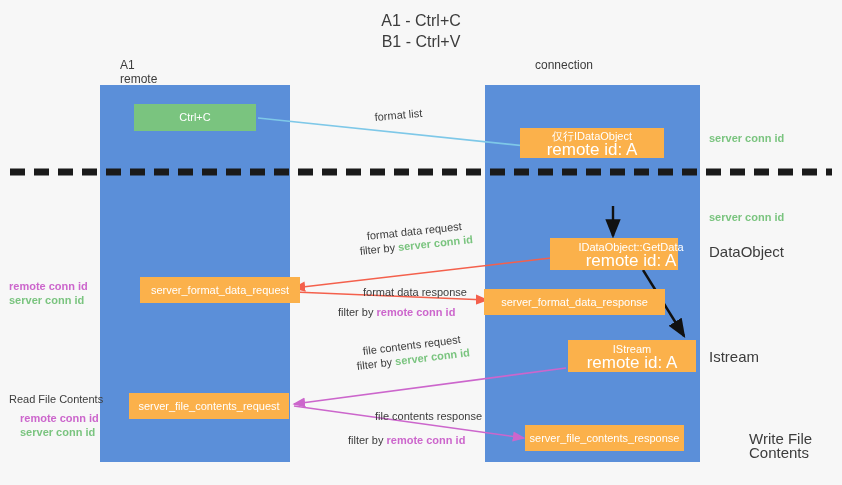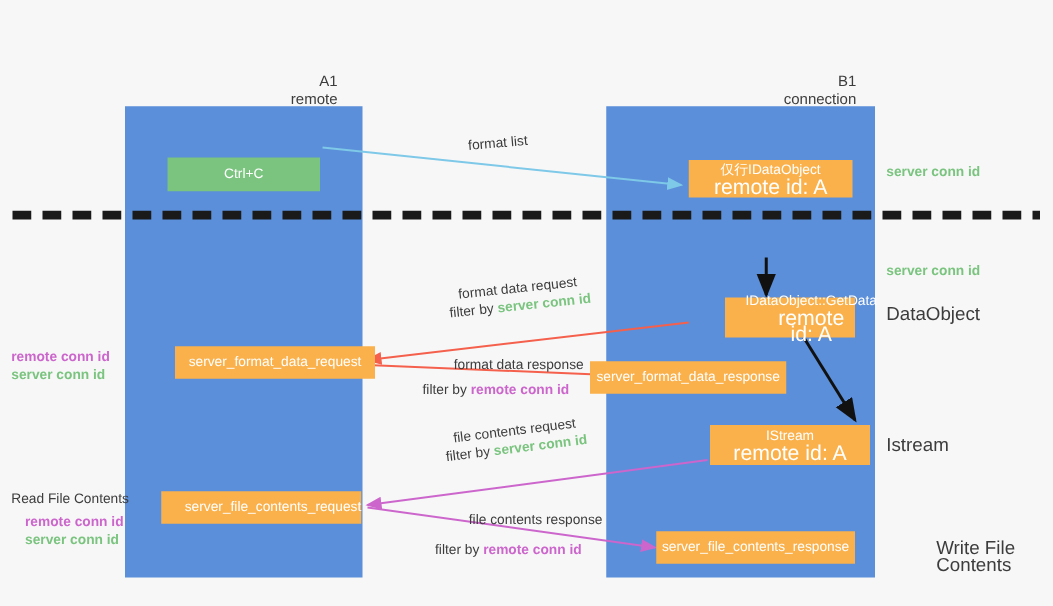--- a/index.html
+++ b/index.html
@@ -11,33 +11,33 @@
     overflow:hidden;
   }
   #stage{position:relative;width:842px;height:485px;}
 
   
   .title{
     position:absolute;left:0;right:0;top:10px;
     text-align:center;font-size:16px;line-height:21px;color:#3c3c3c;
   }
   .col-head{
-    position:absolute;text-align:right;font-size:12px;line-height:14px;color:#3c3c3c;
+    position:absolute;text-align:left;font-size:12px;line-height:14px;color:#3c3c3c;
   }
 
   
   .lane{position:absolute;background:#5b8fd9;}
 
   
   .box{
     position:absolute;box-sizing:border-box;
     display:flex;flex-direction:column;align-items:center;justify-content:center;
     color:#ffffff;font-size:11px;line-height:13px;text-align:center;
   }
-  .box.green{background:#7ac47f;margin-top:22px;}
+  .box.green{background:#7ac47f;}
   .box.orange{background:#fbb14b;}
   .box .l2{font-size:17px;}
 
   
   .lbl{position:absolute;font-size:11px;line-height:14px;}
   .lbl.green{color:#7ac47f;font-weight:bold;}
   .lbl.magenta{color:#cc66cc;font-weight:bold;}
   .lbl.dark{color:#3c3c3c;}
   .lbl.right{font-size:15px;color:#3c3c3c;}
 
@@ -47,27 +47,30 @@
   .anno .m{color:#cc66cc;font-weight:bold;}
 
   
   svg.overlay{position:absolute;left:0;top:0;width:842px;height:485px;pointer-events:none;}
 </style>
 </head>
 <body>
 
 <div id="stage">
 
+  <div class="title">
+    <div>A1 - Ctrl+C</div>
+    <div>B1 - Ctrl+V</div>
+  </div>
 
   <div class="col-head" style="left:120px;top:58px;width:150px;">
     <div>A1</div>
     <div>remote</div>
   </div>
   <div class="col-head" style="left:535px;top:58px;width:150px;">
-    <div>B1</div>
     <div>connection</div>
   </div>
 
   <div class="lane" style="left:100px;top:85px;width:190px;height:377px;"></div>
   <div class="lane" style="left:485px;top:85px;width:215px;height:377px;"></div>
 
   <svg class="overlay" viewBox="0 0 842 485">
     <defs>
       <marker id="ar-blue" markerWidth="9" markerHeight="9" refX="7" refY="3.2" orient="auto">
         <path d="M0,0 L8,3.2 L0,6.4 z" fill="#7ec8e8"></path>
@@ -97,45 +100,45 @@
 
     <line x1="566" y1="368" x2="294" y2="404" stroke="#cc66cc" stroke-width="1.6" marker-end="url(#ar-mag)"></line>
 
     <line x1="294" y1="406" x2="524" y2="438" stroke="#cc66cc" stroke-width="1.6" marker-end="url(#ar-mag)"></line>
   </svg>
 
   <div class="box green" style="left:134px;top:104px;width:122px;height:27px;">
     <div>Ctrl+C</div>
   </div>
 
-  <div class="box orange" style="left:551px;top:128px;width:131px;height:30px;">
+  <div class="box orange" style="left:520px;top:128px;width:144px;height:30px;">
     <div>仅行IDataObject</div>
     <div class="l2">remote id: A</div>
   </div>
 
 
-  <div class="box orange" style="left:580px;top:238px;width:104px;height:32px;padding-left:34px;">
+  <div class="box orange" style="left:550px;top:238px;width:128px;height:32px;padding-left:34px;">
     <div>IDataObject::GetData</div>
     <div class="l2">remote id: A</div>
   </div>
 
   <div class="box orange" style="left:568px;top:340px;width:128px;height:32px;">
     <div>IStream</div>
     <div class="l2">remote id: A</div>
   </div>
 
   <div class="box orange" style="left:129px;top:277px;width:160px;height:26px;margin-left:11px;">
     <div>server_format_data_request</div>
   </div>
 
-  <div class="box orange" style="left:472px;top:289px;width:157px;height:26px;">
+  <div class="box orange" style="left:484px;top:289px;width:181px;height:26px;">
     <div>server_format_data_response</div>
   </div>
 
-  <div class="box orange" style="left:129px;top:393px;width:160px;height:26px;align-items:flex-end;">
+  <div class="box orange" style="left:129px;top:393px;width:160px;height:26px;">
     <div>server_file_contents_request</div>
   </div>
 
   <div class="box orange" style="left:525px;top:425px;width:159px;height:26px;">
     <div>server_file_contents_response</div>
   </div>
 
   <div class="lbl green" style="left:709px;top:131px;">server conn id</div>
   <div class="lbl green" style="left:709px;top:210px;">server conn id</div>
   <div class="lbl right" style="left:709px;top:245px;">DataObject</div>

